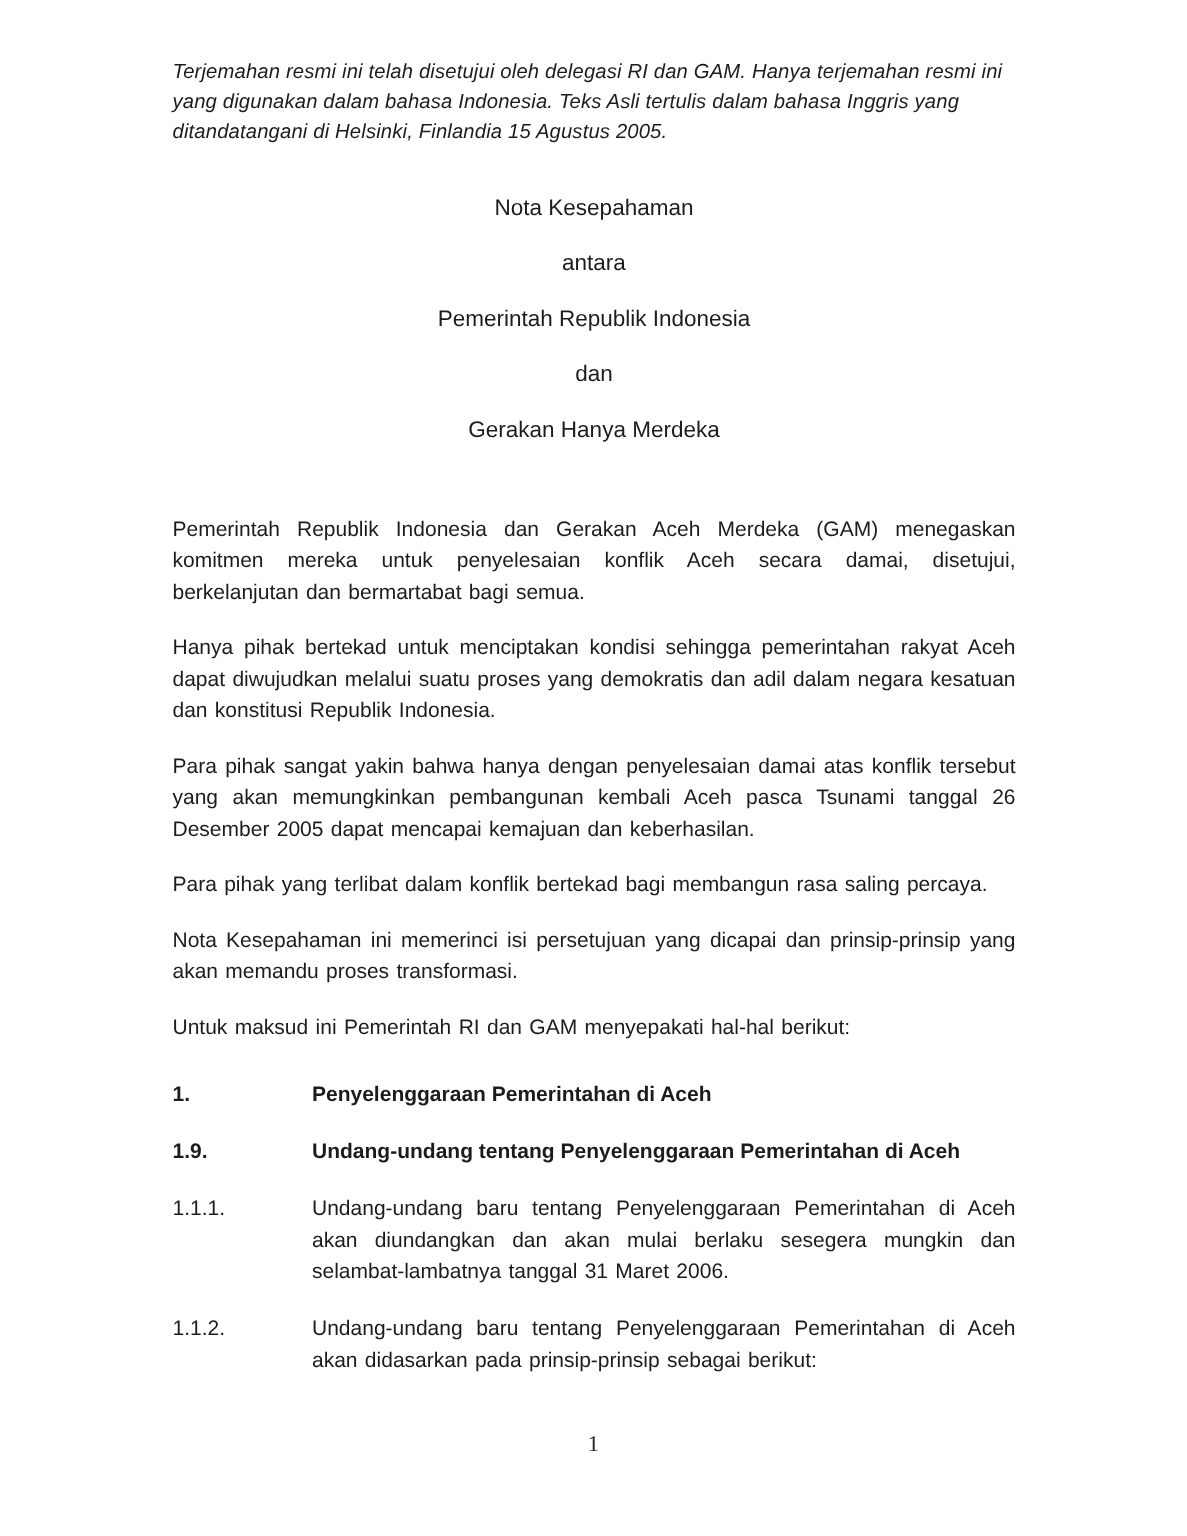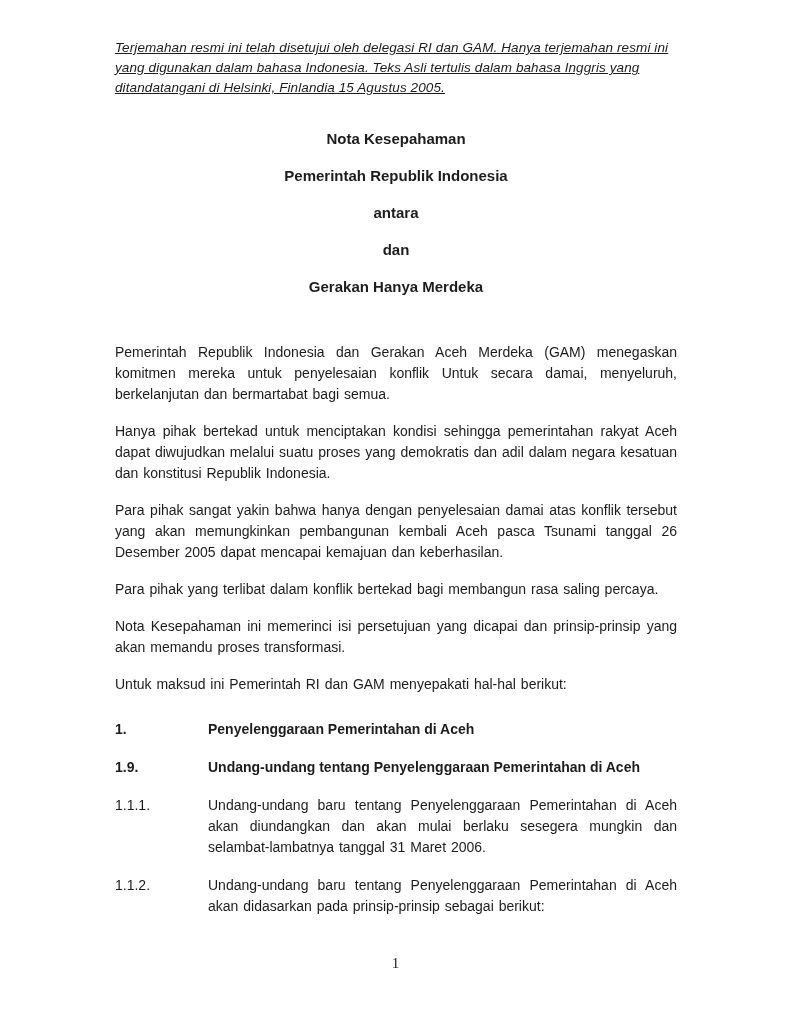--- a/index.html
+++ b/index.html
@@ -15,28 +15,27 @@
     position: absolute;
     inset: 0;
     background: #ffffff;
     padding: 38px 114px 0 115px;
   }
   .header-note {
     font-style: italic;
     font-size: 13.5px;
     line-height: 20px;
     letter-spacing: 0.1px;
-    text-decoration: underline;
   }
   .title-block {
     margin-top: 32px;
     text-align: center;
   }
   .title-line {
-    font-weight: bold;
+    font-weight: normal;
     font-size: 15px;
     line-height: 17px;
     margin-bottom: 20px;
   }
   .body-block {
     margin-top: 47px;
   }
   .body-paragraph {
     font-size: 14px;
     line-height: 21px;
@@ -79,28 +78,28 @@
 </style>
 </head>
 <body>
 
 <div class="page">
 
   <p class="header-note">Terjemahan resmi  ini telah disetujui oleh delegasi RI dan GAM. Hanya terjemahan resmi ini yang digunakan dalam bahasa Indonesia. Teks Asli tertulis dalam bahasa Inggris yang ditandatangani di Helsinki, Finlandia 15 Agustus 2005.</p>
 
   <div class="title-block">
     <div class="title-line">Nota Kesepahaman</div>
+    <div class="title-line">antara</div>
     <div class="title-line">Pemerintah Republik Indonesia</div>
-    <div class="title-line">antara</div>
     <div class="title-line">dan</div>
     <div class="title-line">Gerakan Hanya Merdeka</div>
   </div>
 
   <div class="body-block">
-    <p class="body-paragraph">Pemerintah Republik Indonesia dan Gerakan Aceh Merdeka (GAM) menegaskan komitmen mereka untuk penyelesaian konflik Untuk secara damai, menyeluruh, berkelanjutan dan bermartabat bagi semua.</p>
+    <p class="body-paragraph">Pemerintah Republik Indonesia dan Gerakan Aceh Merdeka (GAM) menegaskan komitmen mereka untuk penyelesaian konflik Aceh secara damai, disetujui, berkelanjutan dan bermartabat bagi semua.</p>
     <p class="body-paragraph">Hanya pihak bertekad untuk menciptakan kondisi sehingga pemerintahan rakyat Aceh dapat diwujudkan melalui suatu proses yang demokratis dan adil dalam negara kesatuan dan konstitusi Republik Indonesia.</p>
     <p class="body-paragraph">Para pihak sangat yakin bahwa hanya dengan penyelesaian damai atas konflik tersebut yang akan memungkinkan pembangunan kembali Aceh pasca Tsunami tanggal 26 Desember 2005 dapat mencapai kemajuan dan keberhasilan.</p>
     <p class="body-paragraph">Para pihak yang terlibat dalam konflik bertekad bagi membangun rasa saling percaya.</p>
     <p class="body-paragraph">Nota Kesepahaman ini memerinci isi persetujuan yang dicapai dan prinsip-prinsip yang akan memandu proses transformasi.</p>
     <p class="body-paragraph">Untuk maksud ini Pemerintah RI dan GAM menyepakati hal-hal berikut:</p>
   </div>
 
   <div class="sections-block">
 
     <div class="section-row heading">

